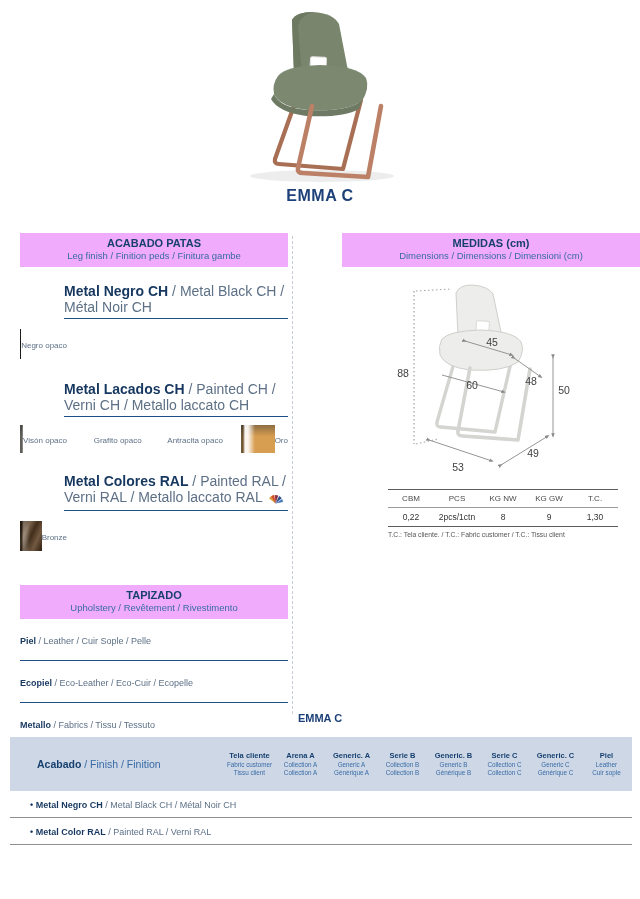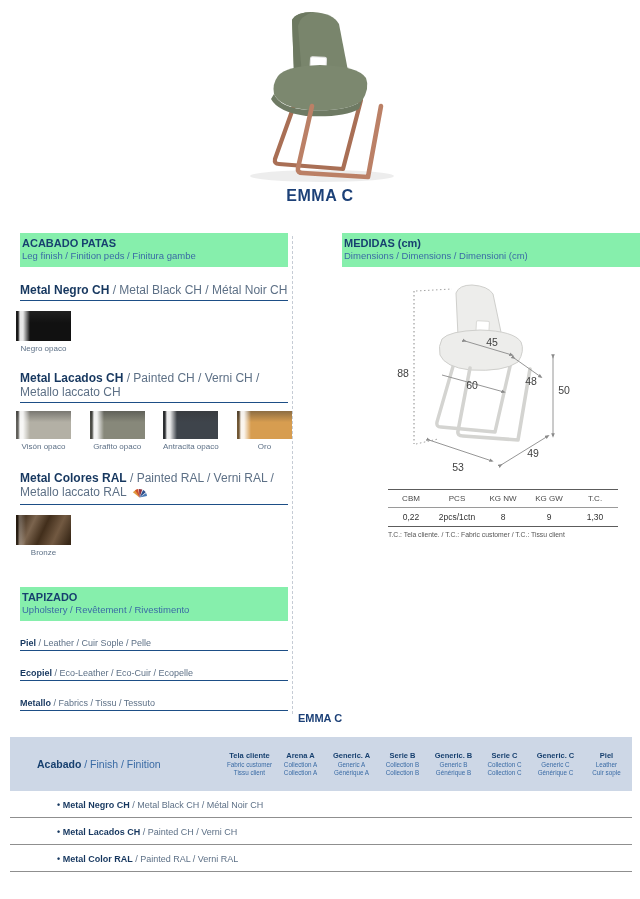--- a/index.html
+++ b/index.html
@@ -11,51 +11,51 @@
   .photo { position:absolute; left:200px; top:12px; width:240px; height:174px; }
   .title-main { position:absolute; top:187px; left:0; width:640px; text-align:center;
     font-size:16px; font-weight:bold; color:#1c4077; letter-spacing:.5px; }
 
   
   .col-left  { position:absolute; left:20px;  top:233px; width:268px; }
   .col-right { position:absolute; left:342px; top:233px; width:298px; }
   .divider { position:absolute; left:292px; top:236px; height:478px; width:0;
     border-left:1px dashed #c6ccd5; }
 
-  .bar { background:#86efac; padding:4px 2px 5px; }
+  .bar { background:#f0abfc; text-align:center; padding:4px 2px 5px; }
   .bar .bar-title { font-size:11px; font-weight:bold; color:#17406f; line-height:13px; }
   .bar .bar-sub   { font-size:9.5px; color:#3a6ba5; line-height:12px; }
 
-  .group-heading { font-size:12px; color:#5d7086; border-bottom:1.5px solid #1d4e86;
-    padding-bottom:3px; position:relative; }
+  .group-heading { font-size:14px; color:#5d7086; border-bottom:1.5px solid #1d4e86;
+    padding-bottom:3px; position:relative;margin-left:44px; }
   .group-heading b { color:#16375f; font-weight:bold; }
   .gh-1 { margin-top:16px; }
   .gh-2 { margin-top:18px; }
   .gh-3 { margin-top:20px; }
 
-  .swatch-block { display:inline-flex; flex-direction:column; align-items:center; width:47px; }
+  .swatch-block { display:inline-flex; flex-direction:row; align-items:center; width:47px; }
   .swatch { position:relative; width:55px; height:28px; }
   .swatch.tall { height:30px; }
   .swatch::before { content:""; position:absolute; inset:0;
     background:
       linear-gradient(to right, rgba(30,30,30,.55) 0 2px, rgba(255,255,255,.9) 4px 7px, rgba(255,255,255,0) 14px),
       linear-gradient(to bottom, rgba(50,50,50,.45), rgba(255,255,255,0) 40%); }
   .swatch.textured::before {
     background:
       linear-gradient(to right, rgba(20,15,8,.6) 0 2px, rgba(255,255,255,.25) 3px 5px, rgba(255,255,255,0) 10px),
       linear-gradient(115deg, rgba(0,0,0,.35) 10%, rgba(255,255,255,.18) 30%, rgba(0,0,0,.3) 50%, rgba(255,255,255,.12) 72%, rgba(0,0,0,.4) 95%); }
   .swatch-label { font-size:8px; color:#5d7086; margin-top:3px; white-space:nowrap; }
   .single-swatch { margin-top:10px; }
   .swatch-row { display:flex; justify-content:space-between; margin-top:10px; }
   .swatch-row.second { margin-top:8px; }
 
   .ral-icon { display:inline-block; vertical-align:-2px; margin-left:5px; }
 
   .bar.tapizado { margin-top:30px; }
-  .uph-item { font-size:9px; color:#5d7086; margin-top:17px; padding-bottom:2px;
+  .uph-item { font-size:9px; color:#5d7086; margin-top:17px; padding-bottom:14px;
     border-bottom:1.2px solid #1d4e86; }
   .uph-item b { color:#16375f; }
 
   
   .drawing { margin-top:12px; height:210px; }
   .drawing svg { display:block; margin-left:50px; }
   .spec-table { width:230px; margin-left:46px; margin-top:0; }
   .spec-row { display:flex; }
   .spec-row.head { border-top:1.5px solid #5c5c5c; border-bottom:1px solid #9a9a9a; }
   .spec-row.vals { border-bottom:1.5px solid #5c5c5c; }
@@ -69,21 +69,21 @@
   .bottom-table { position:absolute; left:10px; top:737px; width:622px; }
   .bt-header { background:#cdd7e6; height:54px; display:flex; align-items:center; }
   .bt-left { width:214px; padding-left:27px; font-size:10.5px; color:#3a6ba5; }
   .bt-left b { color:#17406f; }
   .bt-cols { flex:1; display:flex; padding-right:0; }
   .bt-col { flex:1; text-align:center; }
   .bt-col .l1 { font-size:7.5px; font-weight:bold; color:#17406f; line-height:10px; }
   .bt-col .l2 { font-size:6.3px; color:#3a6ba5; line-height:8.5px; }
   .bt-row { padding:9px 0 7px 20px; border-bottom:1.5px solid #8f8f8f;
     font-size:9px; color:#5d7086; }
-  .bt-row b { color:#16375f;margin-left:27px; }
+  .bt-row b { color:#16375f; }
 </style>
 </head>
 <body>
 
 <div class="page">
 
   <div class="photo">
     <svg width="240" height="174" viewBox="0 0 240 174">
       <ellipse cx="122" cy="164" rx="72" ry="6" fill="rgba(0,0,0,0.07)"></ellipse>
 
@@ -286,20 +286,17 @@
           <div class="l2">Leather</div>
           <div class="l2">Cuir sople</div>
         </div>
       </div>
     </div>
 
     <div class="bt-row">
       <b>• Metal Negro CH</b><span> / Metal Black CH / Métal Noir CH</span>
     </div>
     <div class="bt-row">
-      <b>• Metal Lacados CH</b><span> / Painted CH / Verni CH</span>
-    </div>
-    <div class="bt-row">
       <b>• Metal Color RAL</b><span> / Painted RAL / Verni RAL</span>
     </div>
   </div>
 
 </div>
 
 </body></html>

